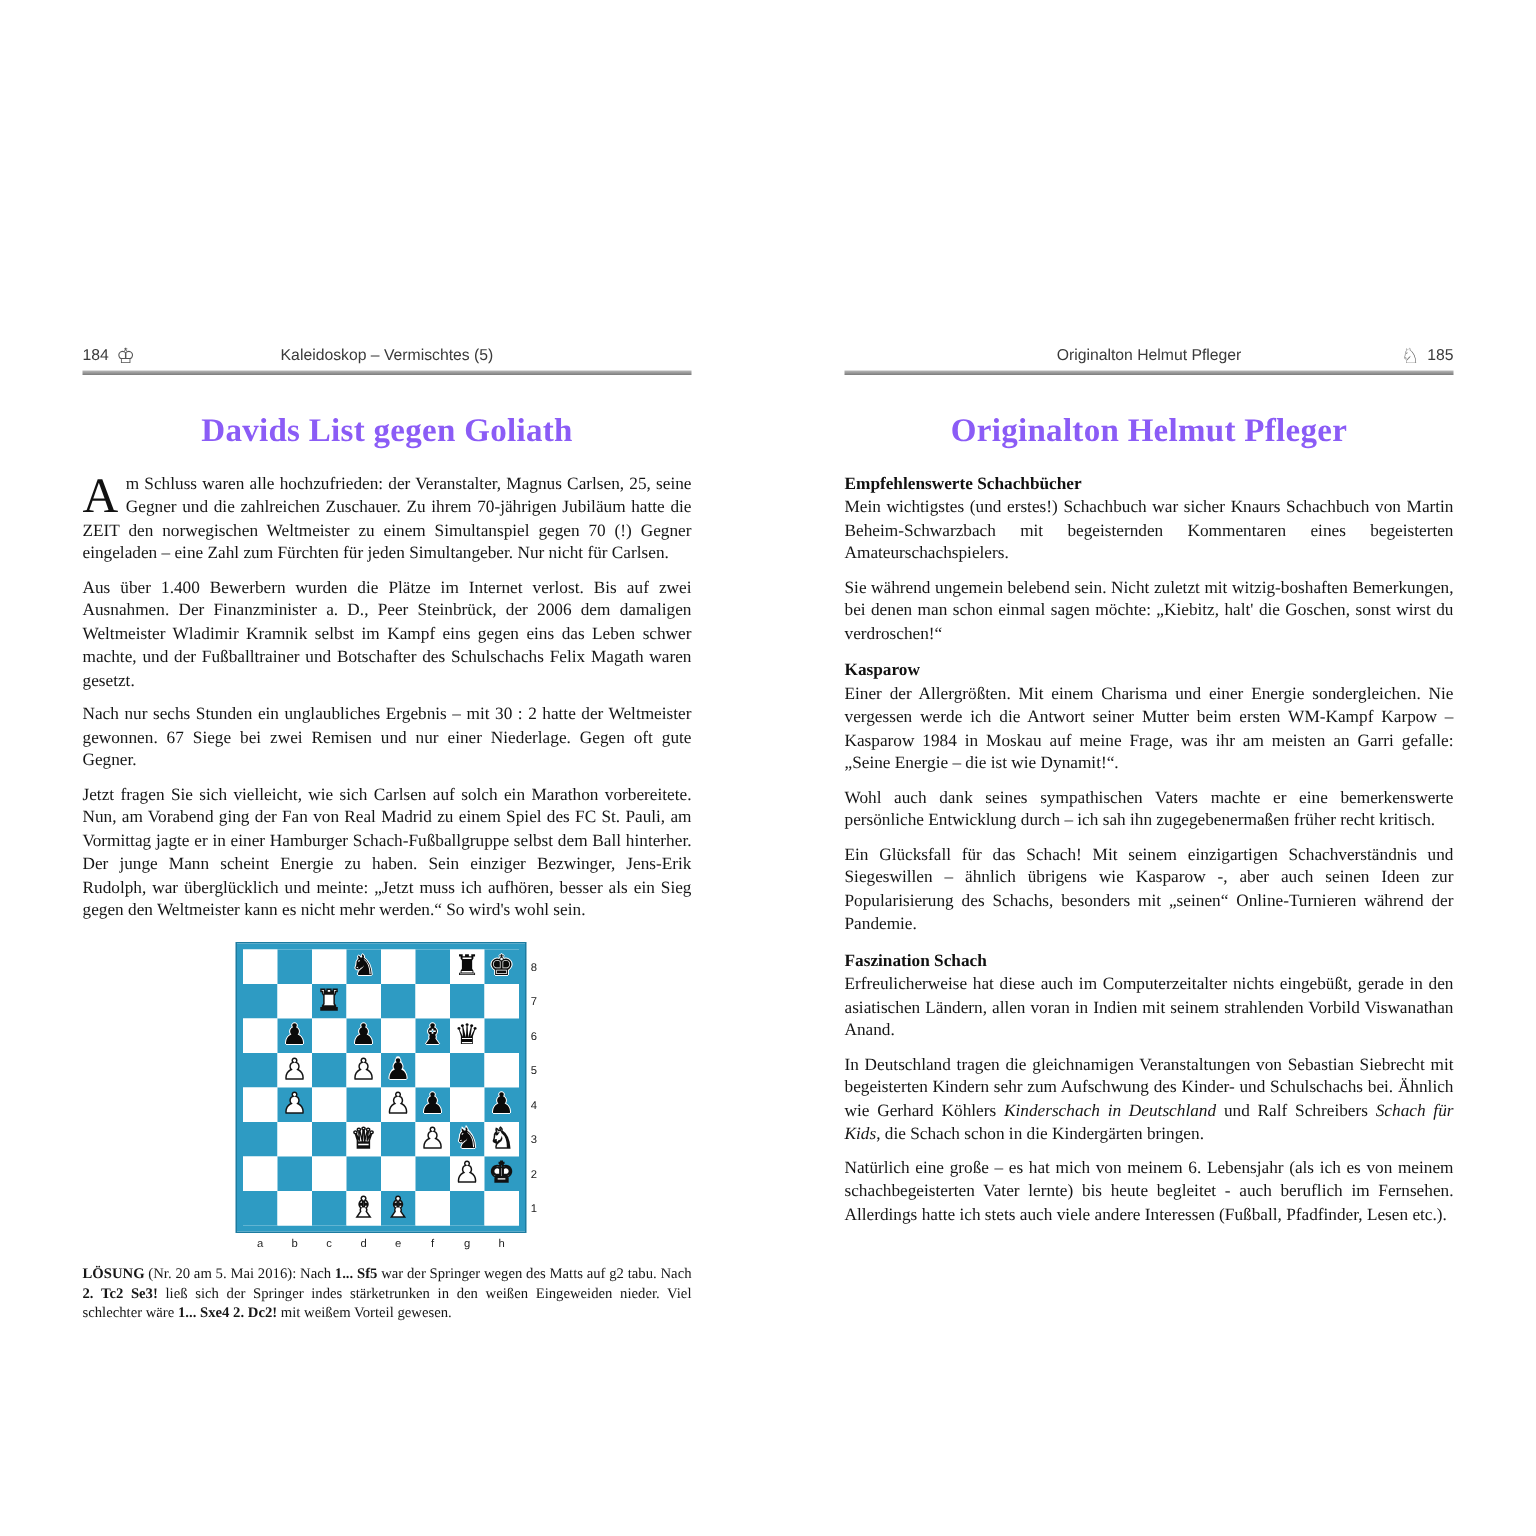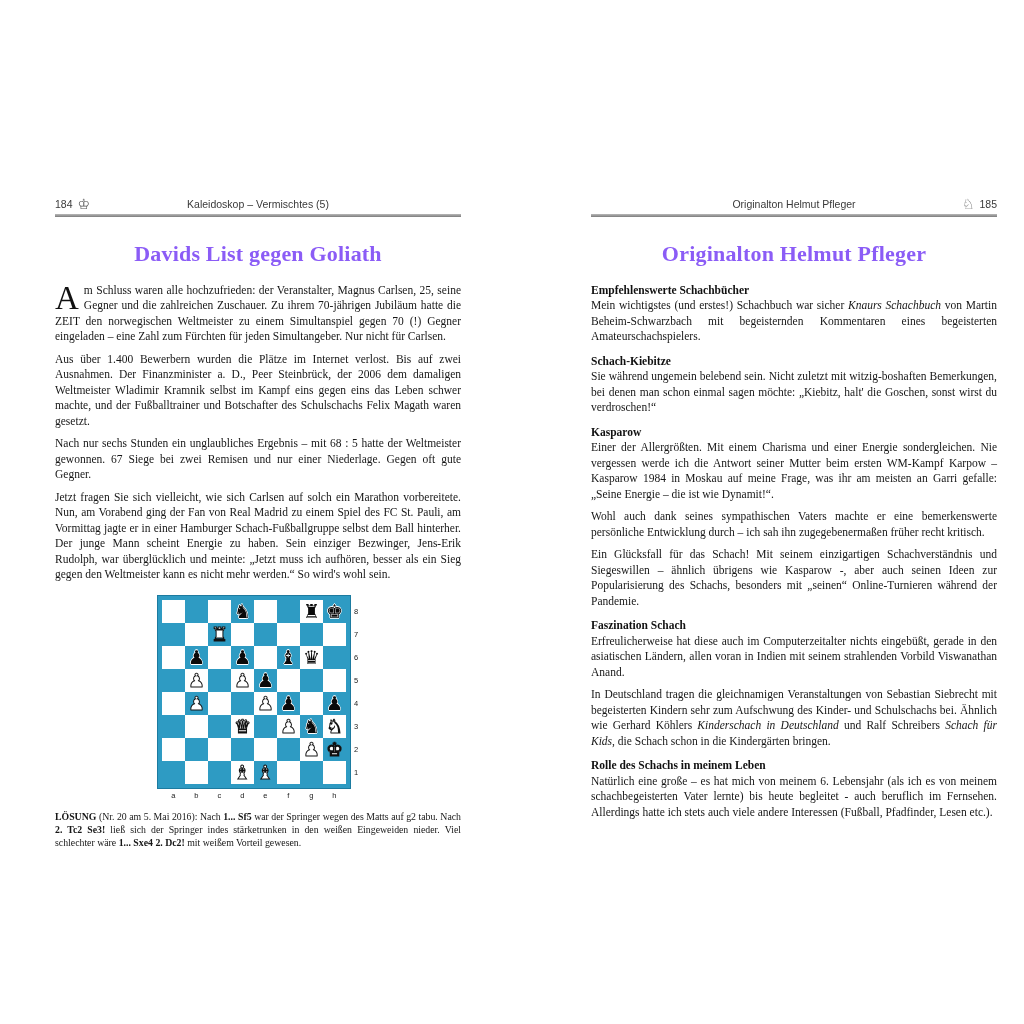--- a/index.html
+++ b/index.html
@@ -1,20 +1,20 @@
 <!DOCTYPE html>
 <html><head>
 <meta charset="utf-8">
 <style>
   html,body{margin:0;padding:0;}
   body{width:1024px;height:1024px;background:#fff;position:relative;font-family:"Liberation Serif",serif;color:#161616;}
-  .canvas{position:absolute;inset:0;background:#fff;overflow:hidden;}
+  .canvas{position:absolute;inset:0;background:#fff;overflow:hidden;margin-top:33px;}
   .page{position:absolute;top:196px;width:406px;}
   .page.left{left:55px;}
-  .page.right{left:591px;}
+  .page.right{left:563px;}
   .running-head{display:flex;align-items:center;font-family:"Liberation Sans",sans-serif;font-size:10.5px;color:#3a3a3a;height:16px;}
   .rh-side{width:70px;display:flex;align-items:center;gap:5px;}
   .rh-side.right{justify-content:flex-end;}
   .rh-center{flex:1;text-align:center;}
   .rh-icon{font-size:14px;color:#555;line-height:1;}
   .head-rule{height:2.5px;background:linear-gradient(#b9b9b9,#7c7c7c);border:0;margin:2px 0 0;}
   h1.page-title{font-size:22px;font-weight:bold;text-align:center;margin:24px 0 16px;color:#8b5cf6;letter-spacing:.2px;}
   p.body{font-size:11.5px;line-height:15.5px;text-align:justify;margin:0 0 7px;}
   .dropcap{float:left;font-size:33px;line-height:27px;padding:2px 5px 0 0;color:#111;}
   .section h3{font-size:11.5px;line-height:15.5px;margin:9px 0 0;color:#111;}
@@ -47,21 +47,21 @@
       </span>
       <span class="rh-center">Kaleidoskop – Vermischtes (5)</span>
       <span class="rh-side right"></span>
     </div>
     <hr class="head-rule">
 
     <h1 class="page-title">Davids List gegen Goliath</h1>
 
     <p class="body"><span class="dropcap">A</span><span>m Schluss waren alle hochzufrieden: der Veranstalter, Magnus Carlsen, 25, seine Gegner und die zahlreichen Zuschauer. Zu ihrem 70-jährigen Jubiläum hatte die ZEIT den norwegischen Weltmeister zu einem Simultanspiel gegen 70 (!) Gegner eingeladen – eine Zahl zum Fürchten für jeden Simultangeber. Nur nicht für Carlsen.</span></p>
     <p class="body">Aus über 1.400 Bewerbern wurden die Plätze im Internet verlost. Bis auf zwei Ausnahmen. Der Finanzminister a. D., Peer Steinbrück, der 2006 dem damaligen Weltmeister Wladimir Kramnik selbst im Kampf eins gegen eins das Leben schwer machte, und der Fußballtrainer und Botschafter des Schulschachs Felix Magath waren gesetzt.</p>
-    <p class="body">Nach nur sechs Stunden ein unglaubliches Ergebnis – mit 68 : 5 hatte der Weltmeister gewonnen. 67 Siege bei zwei Remisen und nur einer Niederlage. Gegen oft gute Gegner.</p>
+    <p class="body">Nach nur sechs Stunden ein unglaubliches Ergebnis – mit 30 : 2 hatte der Weltmeister gewonnen. 67 Siege bei zwei Remisen und nur einer Niederlage. Gegen oft gute Gegner.</p>
     <p class="body">Jetzt fragen Sie sich vielleicht, wie sich Carlsen auf solch ein Marathon vorbereitete. Nun, am Vorabend ging der Fan von Real Madrid zu einem Spiel des FC St. Pauli, am Vormittag jagte er in einer Hamburger Schach-Fußballgruppe selbst dem Ball hinterher. Der junge Mann scheint Energie zu haben. Sein einziger Bezwinger, Jens-Erik Rudolph, war überglücklich und meinte: „Jetzt muss ich aufhören, besser als ein Sieg gegen den Weltmeister kann es nicht mehr werden.“ So wird's wohl sein.</p>
 
     <div class="diagram">
       <div class="board-row">
         <div class="board">
             <div class="sq light"></div>
             <div class="sq dark"></div>
             <div class="sq light"></div>
             <div class="sq dark">
               <span class="bp">♞</span>
@@ -205,38 +205,36 @@
         <span class="rh-icon">♘</span>
         <span>185</span>
       </span>
     </div>
     <hr class="head-rule">
 
     <h1 class="page-title">Originalton Helmut Pfleger</h1>
 
     <div class="section">
       <h3>Empfehlenswerte Schachbücher</h3>
-      <p class="body"><span>Mein wichtigstes (und erstes!) Schachbuch war sicher </span><span style="font-style: italic;">Knaurs Schachbuch</span><span> von Martin Beheim-Schwarzbach mit begeisternden Kommentaren eines begeisterten Amateurschachspielers.</span></p>
-    </div>
-    <div class="section">
-      <h3>Schach-Kiebitze</h3>
+      <p class="body"><span>Mein wichtigstes (und erstes!) Schachbuch war sicher </span><span style="">Knaurs Schachbuch</span><span> von Martin Beheim-Schwarzbach mit begeisternden Kommentaren eines begeisterten Amateurschachspielers.</span></p>
+    </div>
+    <div class="section">
       <p class="body">Sie während ungemein belebend sein. Nicht zuletzt mit witzig-boshaften Bemerkungen, bei denen man schon einmal sagen möchte: „Kiebitz, halt' die Goschen, sonst wirst du verdroschen!“</p>
     </div>
     <div class="section">
       <h3>Kasparow</h3>
       <p class="body">Einer der Allergrößten. Mit einem Charisma und einer Energie sondergleichen. Nie vergessen werde ich die Antwort seiner Mutter beim ersten WM-Kampf Karpow – Kasparow 1984 in Moskau auf meine Frage, was ihr am meisten an Garri gefalle: „Seine Energie – die ist wie Dynamit!“.</p>
     </div>
     <div class="section">
       <p class="body">Wohl auch dank seines sympathischen Vaters machte er eine bemerkenswerte persönliche Entwicklung durch – ich sah ihn zugegebenermaßen früher recht kritisch.</p>
       <p class="body">Ein Glücksfall für das Schach! Mit seinem einzigartigen Schachverständnis und Siegeswillen – ähnlich übrigens wie Kasparow -, aber auch seinen Ideen zur Popularisierung des Schachs, besonders mit „seinen“ Online-Turnieren während der Pandemie.</p>
     </div>
     <div class="section">
       <h3>Faszination Schach</h3>
       <p class="body">Erfreulicherweise hat diese auch im Computerzeitalter nichts eingebüßt, gerade in den asiatischen Ländern, allen voran in Indien mit seinem strahlenden Vorbild Viswanathan Anand.</p>
       <p class="body"><span>In Deutschland tragen die gleichnamigen Veranstaltungen von Sebastian Siebrecht mit begeisterten Kindern sehr zum Aufschwung des Kinder- und Schulschachs bei. Ähnlich wie Gerhard Köhlers </span><span style="font-style: italic;">Kinderschach in Deutschland</span><span> und Ralf Schreibers </span><span style="font-style: italic;">Schach für Kids</span><span>, die Schach schon in die Kindergärten bringen.</span></p>
     </div>
     <div class="section">
-      <h3>Rolle des Schachs in meinem Leben</h3>
       <p class="body">Natürlich eine große – es hat mich von meinem 6. Lebensjahr (als ich es von meinem schachbegeisterten Vater lernte) bis heute begleitet - auch beruflich im Fernsehen. Allerdings hatte ich stets auch viele andere Interessen (Fußball, Pfadfinder, Lesen etc.).</p>
     </div>
   </div>
 
 </div>
 
 </body></html>

